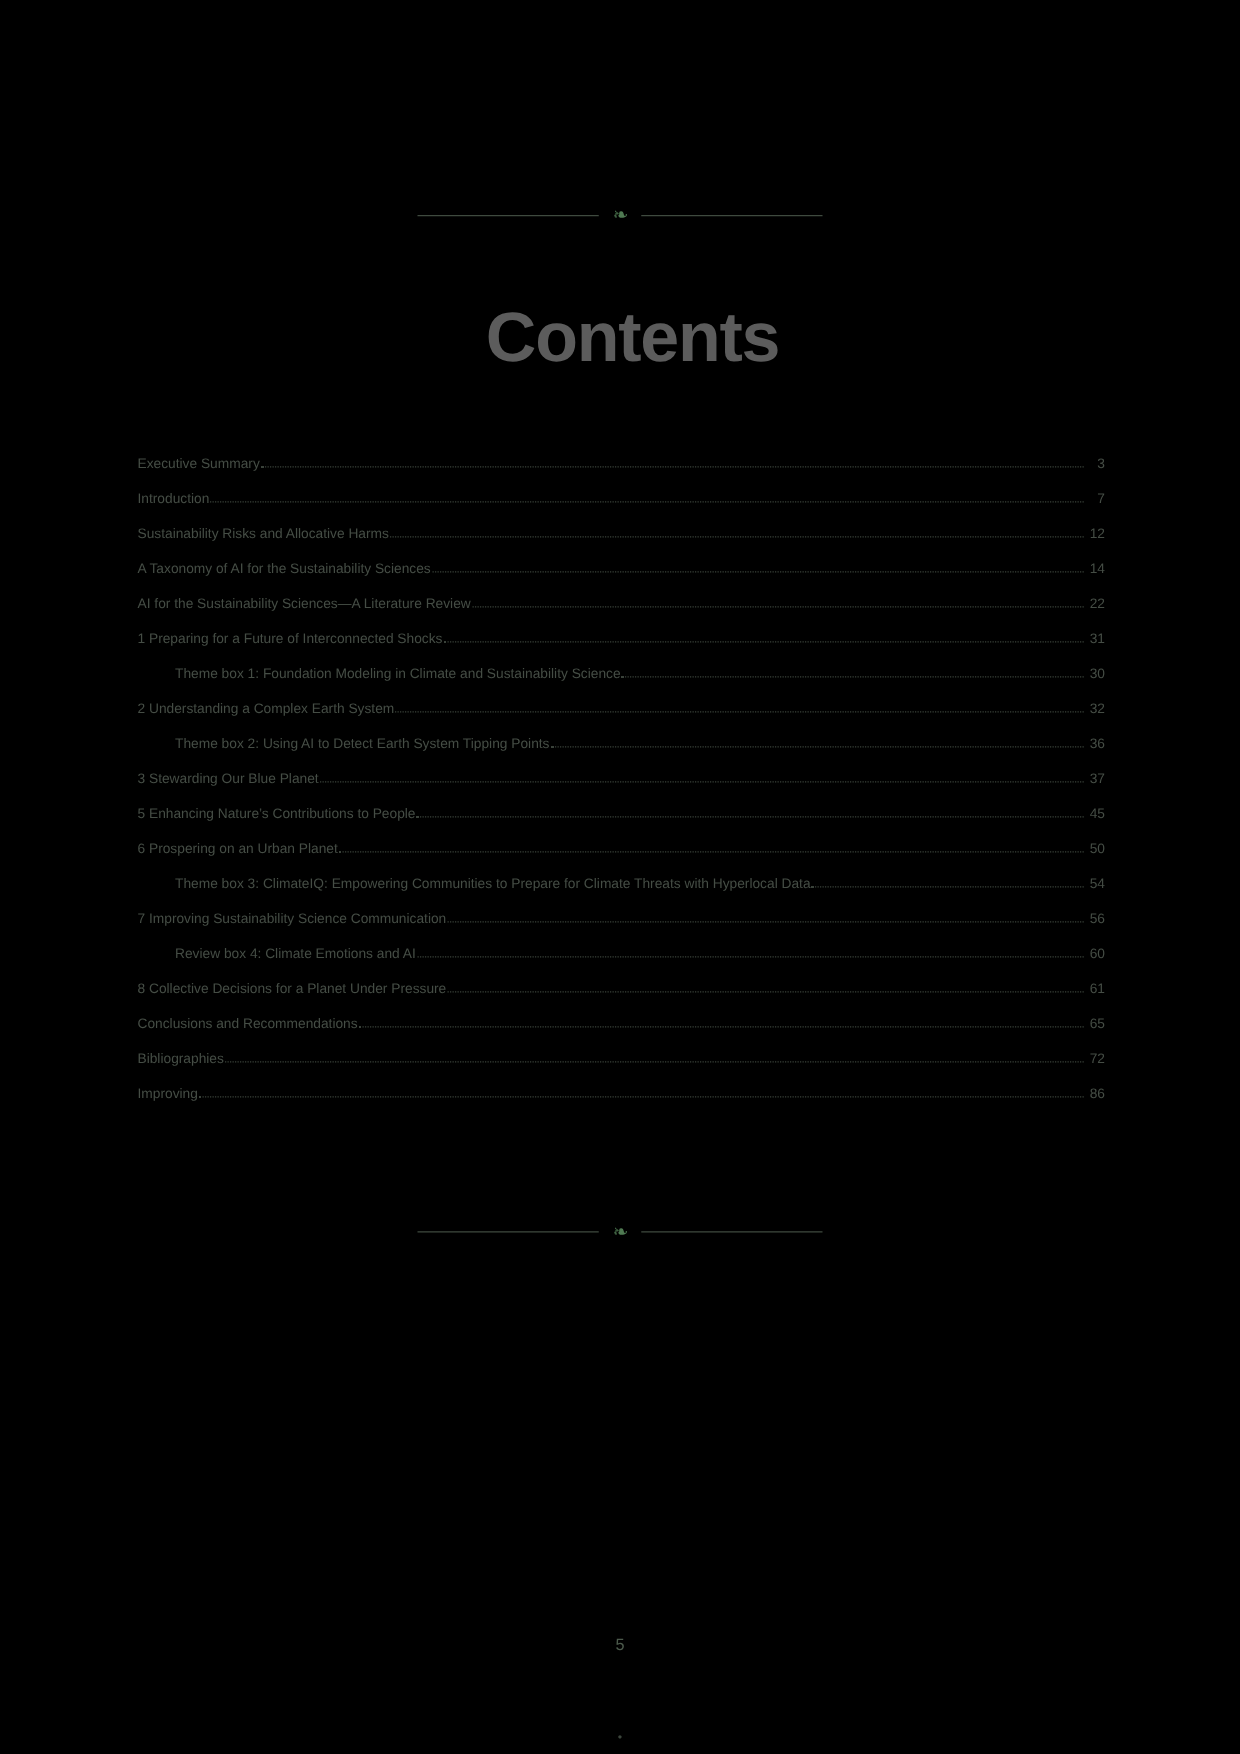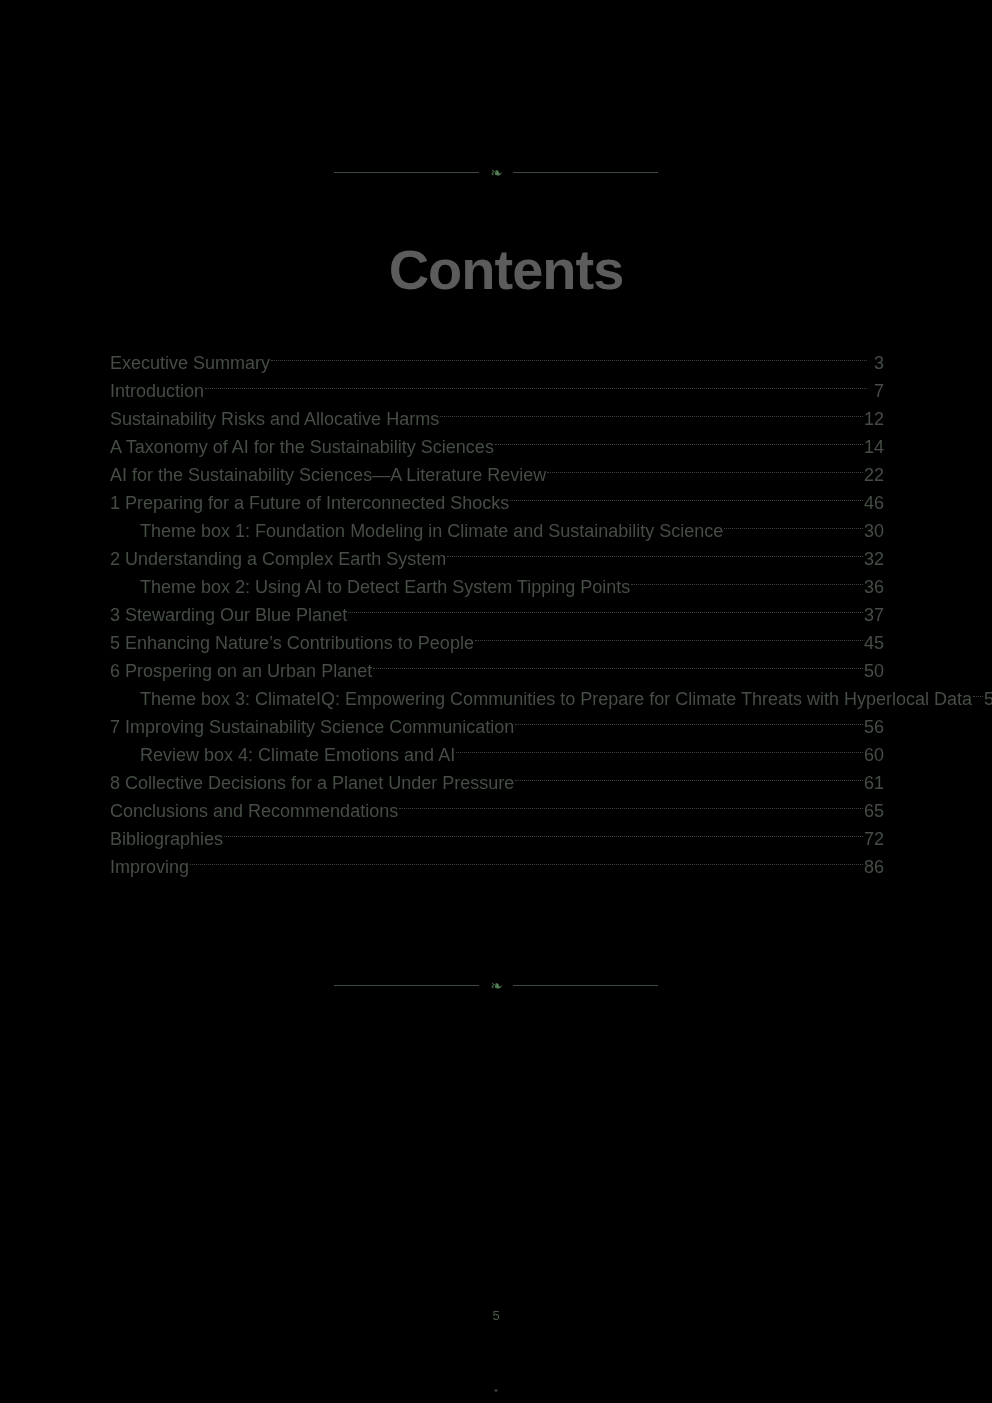--- a/index.html
+++ b/index.html
@@ -69,23 +69,23 @@
   }
 
   .toc {
     position: absolute;
     left: 2px;
     top: 349px;
     width: 774px;
   }
   .toc-row {
     display: flex;
-    align-items: center;
+    align-items: flex-end;
     height: 28px;
-    font-size: 18px;
+    font-size: 11px;
     color: #444c44;
     white-space: nowrap;
   }
   .toc-row.sub .toc-label { padding-left: 30px; }
   .toc-label {
     flex: 0 0 auto;
     color: #454d45;
   }
   .toc-dots {
     flex: 1 1 auto;
@@ -159,21 +159,21 @@
           <span class="toc-page">14</span>
         </div>
         <div class="toc-row">
           <span class="toc-label">AI for the Sustainability Sciences—A Literature Review</span>
           <span class="toc-dots"></span>
           <span class="toc-page">22</span>
         </div>
         <div class="toc-row">
           <span class="toc-label">1 Preparing for a Future of Interconnected Shocks</span>
           <span class="toc-dots"></span>
-          <span class="toc-page">46</span>
+          <span class="toc-page">31</span>
         </div>
         <div class="toc-row sub">
           <span class="toc-label">Theme box 1: Foundation Modeling in Climate and Sustainability Science</span>
           <span class="toc-dots"></span>
           <span class="toc-page">30</span>
         </div>
         <div class="toc-row">
           <span class="toc-label">2 Understanding a Complex Earth System</span>
           <span class="toc-dots"></span>
           <span class="toc-page">32</span>

